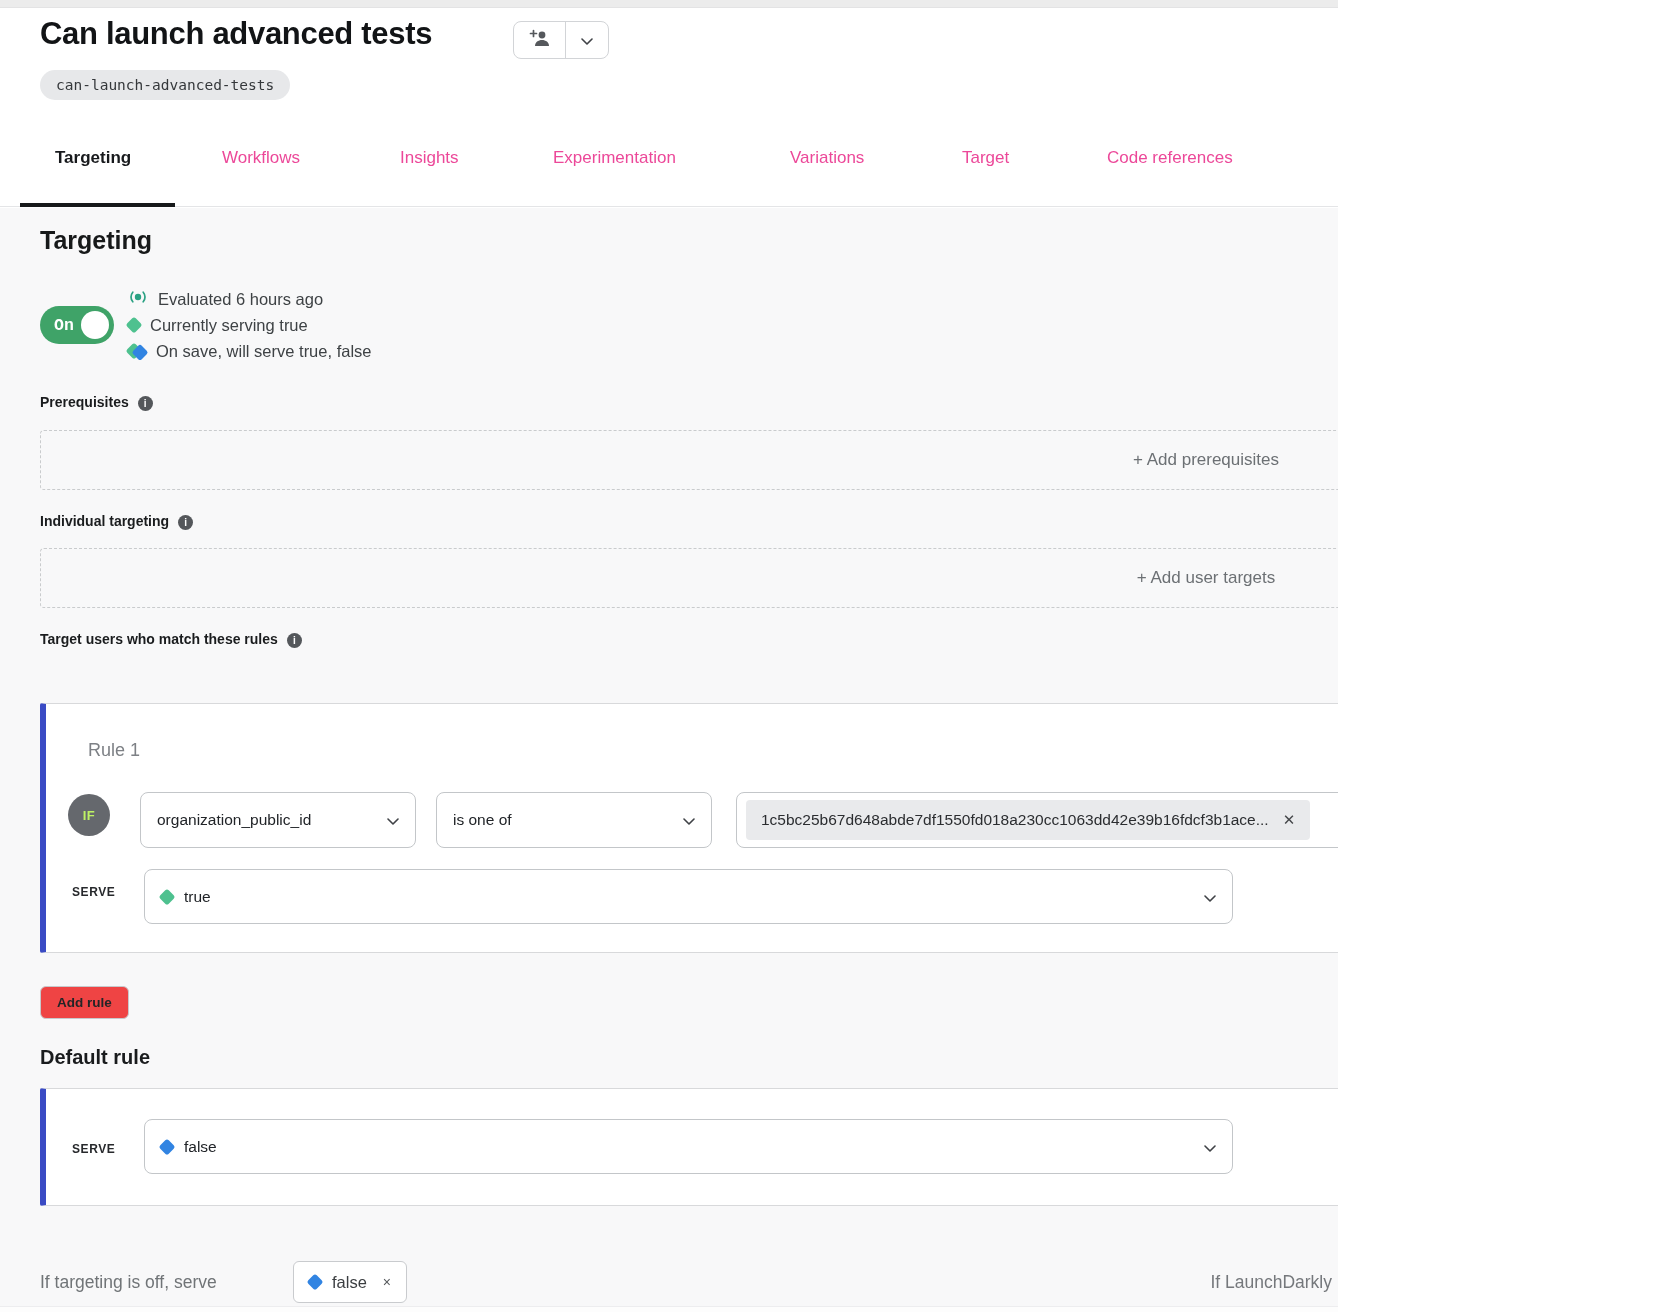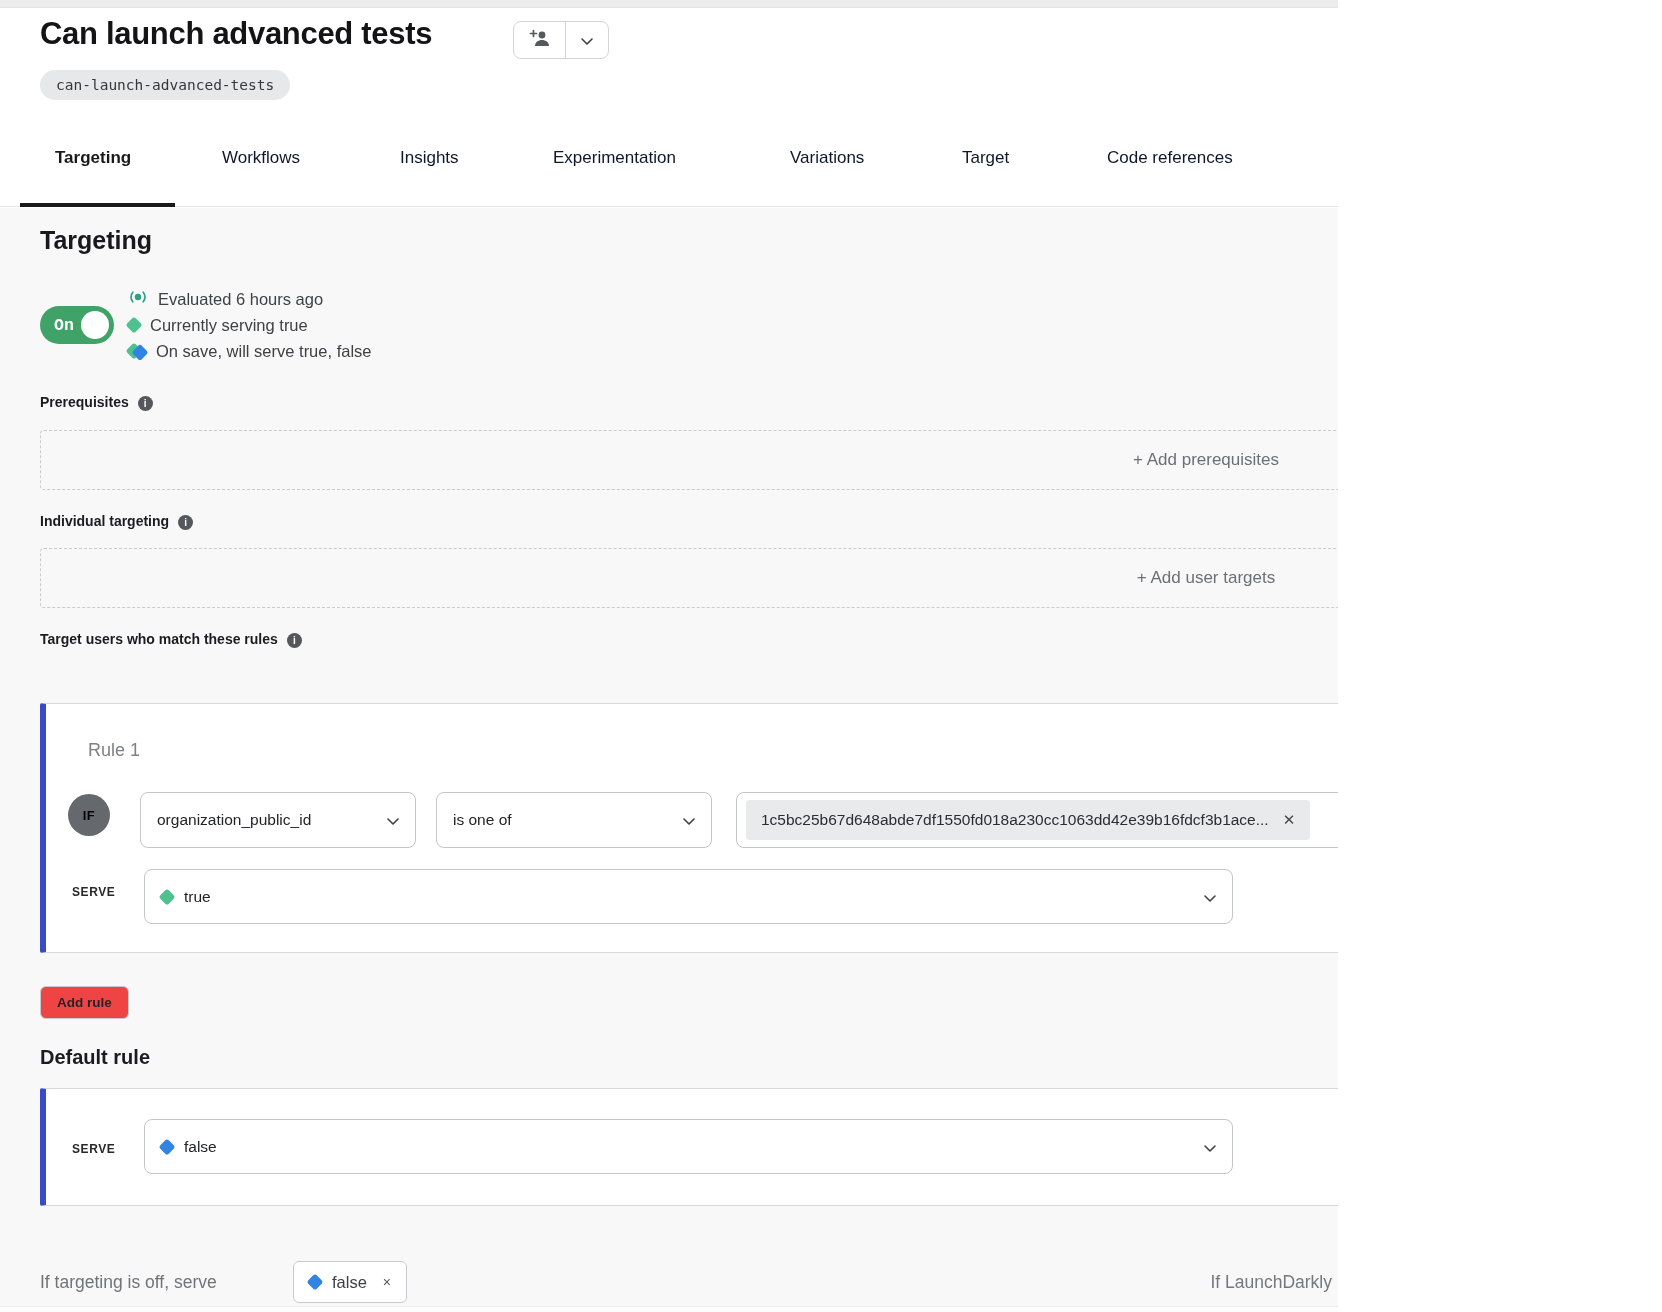--- a/index.html
+++ b/index.html
@@ -12,21 +12,21 @@
   
   .page-title { position:absolute; left:40px; top:16px; font-size:31px; font-weight:700; color:#121416; letter-spacing:-0.3px; }
   .title-actions { position:absolute; left:513px; top:21px; height:38px; display:flex; background:#fff; border:1px solid #d2d4d7; border-radius:8px; overflow:hidden; }
   .title-actions .seg { display:flex; align-items:center; justify-content:center; cursor:pointer; }
   .seg-add { width:52px; border-right:1px solid #d2d4d7; }
   .seg-caret { width:42px; }
   .key-pill { position:absolute; left:40px; top:70px; height:30px; line-height:30px; padding:0 16px; background:#e7e8ea; border-radius:15px; font-family:"DejaVu Sans Mono", monospace; font-size:14.5px; color:#35383b; }
 
   
   .tabbar { position:absolute; left:0; top:130px; width:100%; height:77px; background:#fff; border-bottom:1px solid #e4e5e7; }
-  .tab { position:absolute; top:18px; font-size:17px; color:#0f172a; cursor:pointer; white-space:nowrap; }
+  .tab { position:absolute; top:18px; font-size:17px; color:#ec4899; cursor:pointer; white-space:nowrap; }
   .tab.active { color:#17191c; font-weight:700; }
   .tab-underline { position:absolute; left:20px; bottom:-1px; width:155px; height:4px; background:#17191b; }
 
   
   .content-bg { position:absolute; left:0; top:208px; width:100%; height:1104px; background:#f8f8f9; }
   .h2 { position:absolute; left:40px; font-size:25px; font-weight:700; color:#17191a; }
   .h3 { position:absolute; left:40px; font-size:14px; font-weight:700; color:#1a1c1e; display:flex; align-items:center; gap:9px; }
   .info-icon { width:15px; height:15px; border-radius:50%; background:#54575b; color:#fff; display:inline-flex; align-items:center; justify-content:center; font-size:10px; font-weight:700; transform:translateY(1px); cursor:pointer; }
   .info-icon::after { content:"i"; }
 
@@ -42,21 +42,21 @@
   .dual { display:inline-flex; align-items:center; }
   .dual .diamond.b { margin-left:-6px; transform:rotate(45deg) translate(1px,1px); }
 
   
   .dashed-box { position:absolute; left:40px; right:-30px; height:60px; border:1px dashed #c9cbcd; border-radius:4px; cursor:pointer; }
   .dashed-box .add-label { position:absolute; left:1165px; top:50%; transform:translate(-50%,-50%); font-size:17px; color:#6c7074; white-space:nowrap; }
 
   
   .card { position:absolute; left:40px; right:-36px; background:#fff; border:1px solid #d8d9db; border-left:6px solid #3a4bc4; border-radius:2px; }
   .rule-name { position:absolute; left:42px; top:36px; font-size:18px; color:#7d8085; }
-  .if-circle { position:absolute; left:22px; top:90px; width:42px; height:42px; border-radius:50%; background:#65686d; color:#000000; font-size:13px; font-weight:700; letter-spacing:.5px; display:flex; align-items:center; justify-content:center; }
+  .if-circle { position:absolute; left:22px; top:90px; width:42px; height:42px; border-radius:50%; background:#65686d; color:#bef264; font-size:13px; font-weight:700; letter-spacing:.5px; display:flex; align-items:center; justify-content:center; }
   .dd { position:absolute; height:56px; background:#fff; border:1px solid #c3c6c9; border-radius:8px; display:flex; align-items:center; padding:0 16px; cursor:pointer; }
   .dd .dd-text { font-size:15.5px; color:#212428; flex:1; display:flex; align-items:center; gap:11px; }
   .value-field { position:absolute; left:690px; right:26px; top:88px; height:56px; background:#fff; border:1px solid #c3c6c9; border-radius:8px; display:flex; align-items:center; padding:0 9px; }
   .token { height:40px; background:#e9eaec; border-radius:4px; display:inline-flex; align-items:center; gap:14px; padding:0 15px; font-size:15.5px; color:#2b2d30; white-space:nowrap; }
   .token .x { font-size:15px; color:#45474a; cursor:pointer; }
   .serve-label { position:absolute; left:26px; font-size:12px; font-weight:700; letter-spacing:.6px; color:#27292c; }
 
   .btn { position:absolute; background:#ef4444; border:1px solid #c7c9cc; border-radius:6px; font-size:13.5px; font-weight:700; color:#232527; cursor:pointer; }
   .add-rule { left:40px; top:986px; height:33px; padding:0 16px; line-height:31px; }
 

